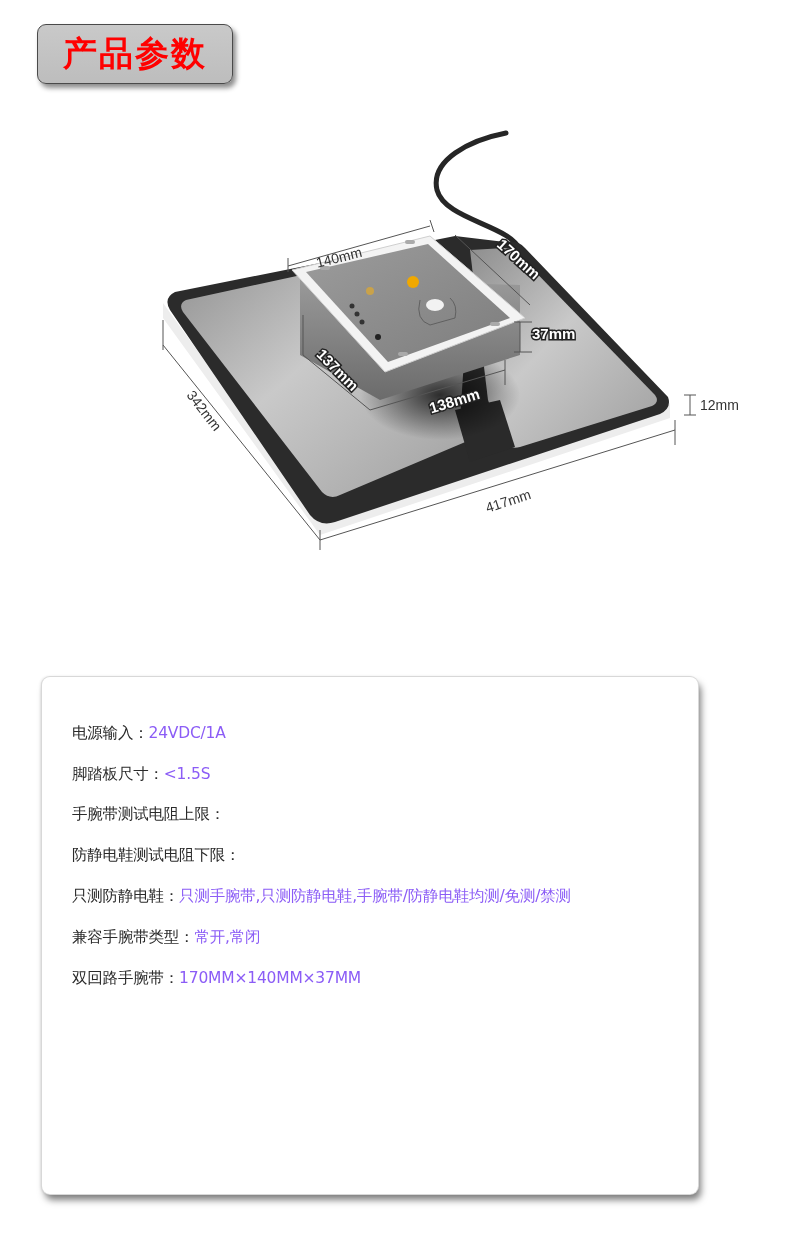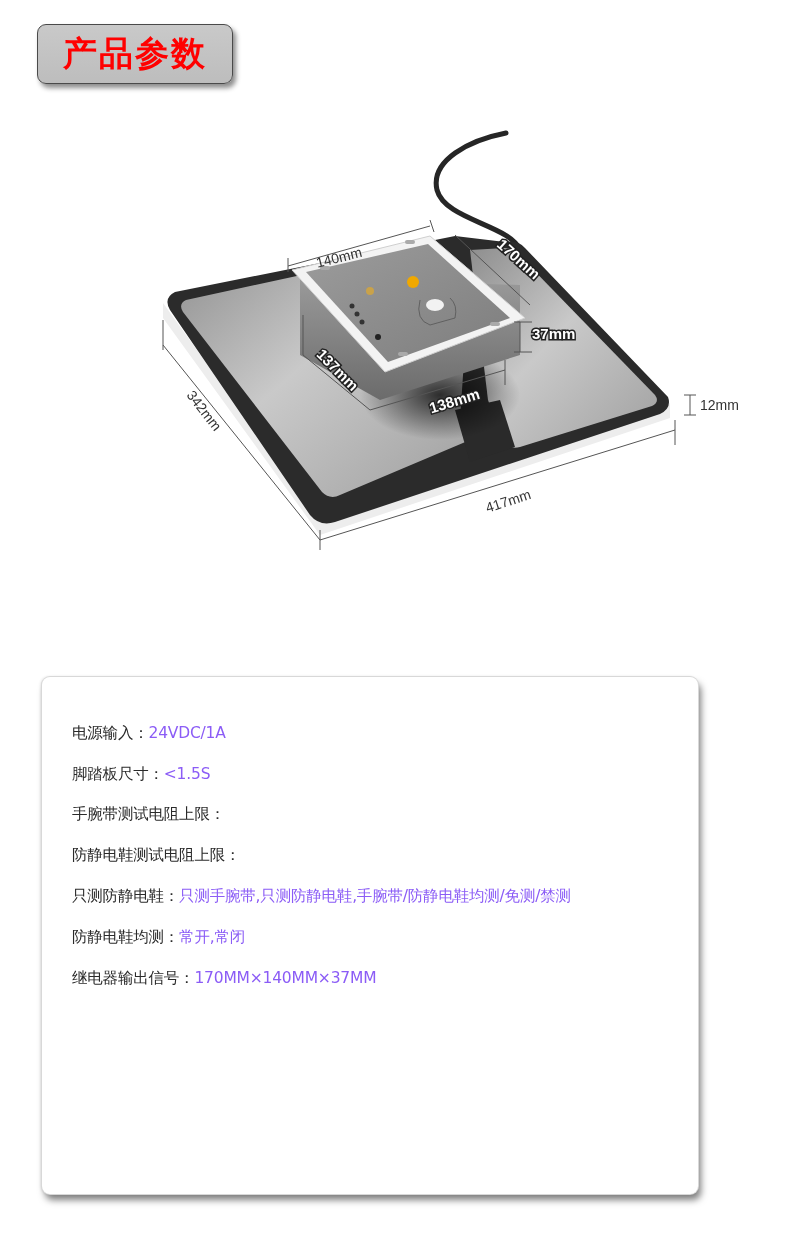--- a/index.html
+++ b/index.html
@@ -142,28 +142,28 @@
       <span class="spec-value">24VDC/1A</span>
     </div>
     <div class="spec-row">
       <span class="spec-label">脚踏板尺寸：</span>
       <span class="spec-value">&lt;1.5S</span>
     </div>
     <div class="spec-row">
       <span class="spec-label">手腕带测试电阻上限：</span>
     </div>
     <div class="spec-row">
-      <span class="spec-label">防静电鞋测试电阻上限：</span>
+      <span class="spec-label">防静电鞋测试电阻下限：</span>
     </div>
     <div class="spec-row">
       <span class="spec-label">只测防静电鞋：</span>
       <span class="spec-value">只测手腕带,只测防静电鞋,手腕带/防静电鞋均测/免测/禁测</span>
     </div>
     <div class="spec-row">
-      <span class="spec-label">防静电鞋均测：</span>
+      <span class="spec-label">兼容手腕带类型：</span>
       <span class="spec-value">常开,常闭</span>
     </div>
     <div class="spec-row">
-      <span class="spec-label">继电器输出信号：</span>
+      <span class="spec-label">双回路手腕带：</span>
       <span class="spec-value">170MM×140MM×37MM</span>
     </div>
   </div>
 </div>
 
 </body></html>

